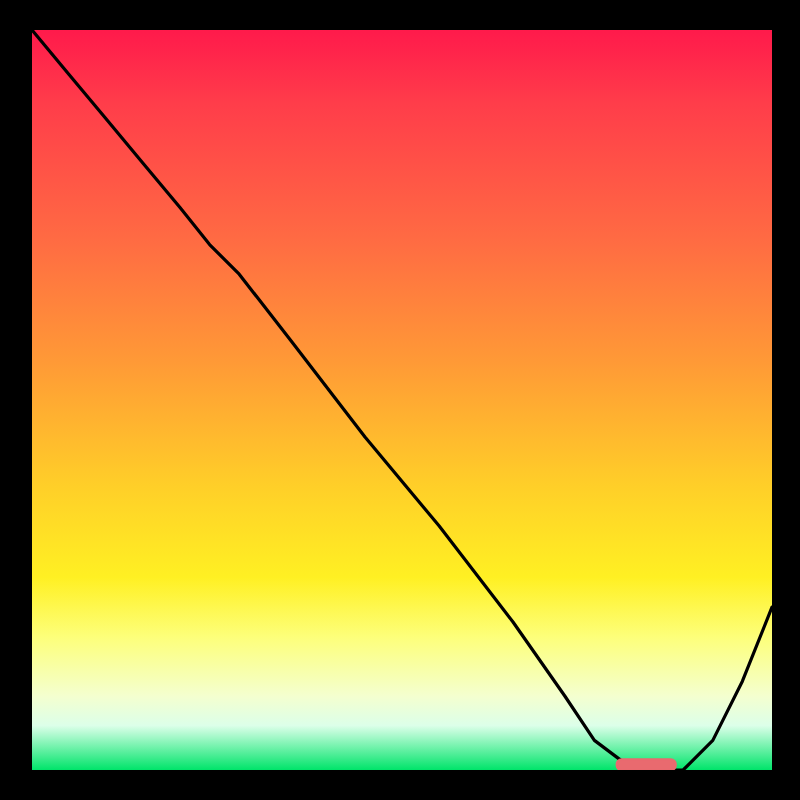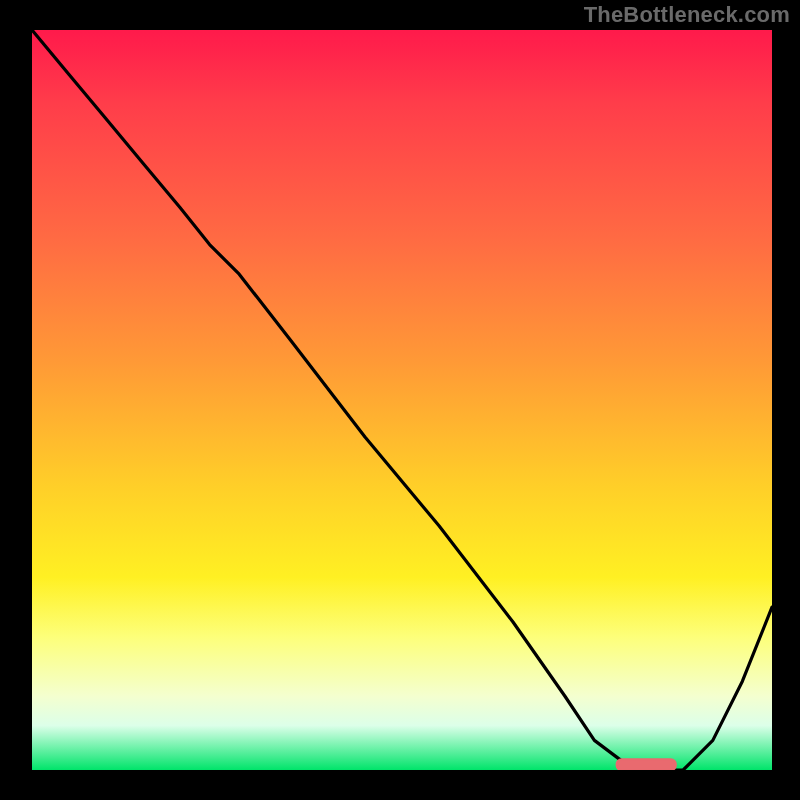--- a/index.html
+++ b/index.html
@@ -69,21 +69,20 @@
   .marker {
     fill: #e96a6f;
     stroke: #e96a6f;
     stroke-width: 2;
   }
 </style>
 </head>
 <body>
 
 <div class="frame">
-  <div class="watermark">TheBottleneck.com</div>
 
   <div class="plot">
     <div class="gradient"></div>
     <svg class="overlay" viewBox="0 0 740 740" preserveAspectRatio="none">
       <path id="curve-path" class="curve" d="M0.0 0.0 L37.0 44.4 L74.0 88.8 L111.0 133.2 L148.0 177.6 L177.6 214.6 L207.2 244.2 L259.0 310.8 L333.0 407.0 L407.0 495.8 L481.0 592.0 L532.8 666.0 L562.4 710.4 L592.0 732.6 L621.6 740.0 L651.2 740.0 L680.8 710.4 L710.4 651.2 L740.0 577.2"></path>
       <rect id="marker-rect" class="marker" rx="5" ry="5" x="584.6" y="729.3" width="59.2" height="11.0"></rect>
     </svg>
   </div>
 </div>
 

